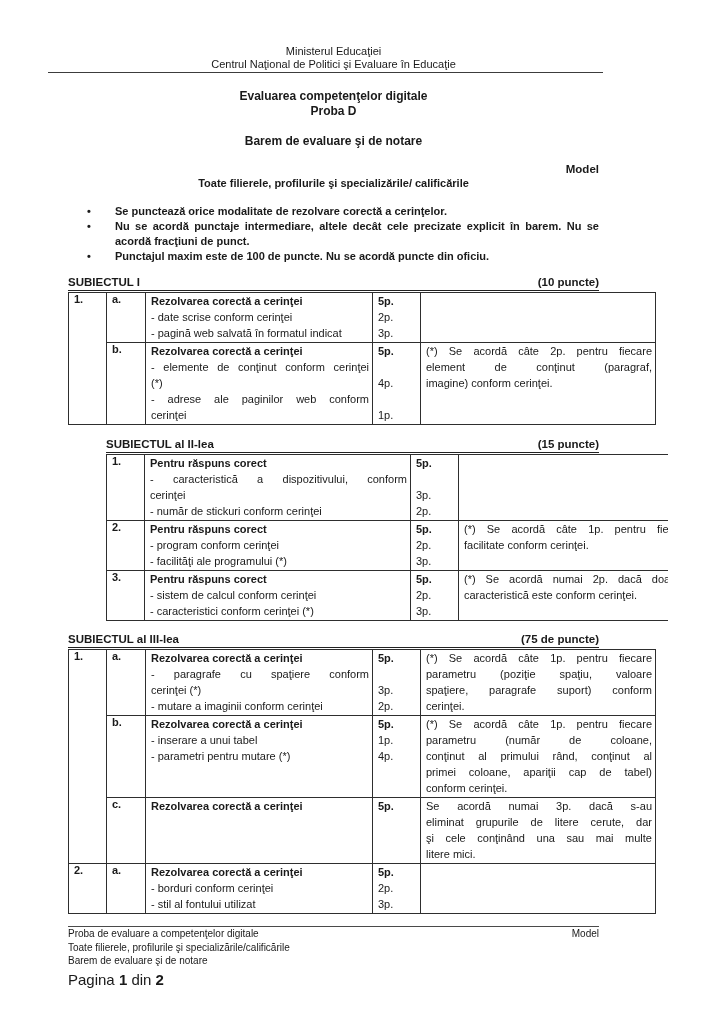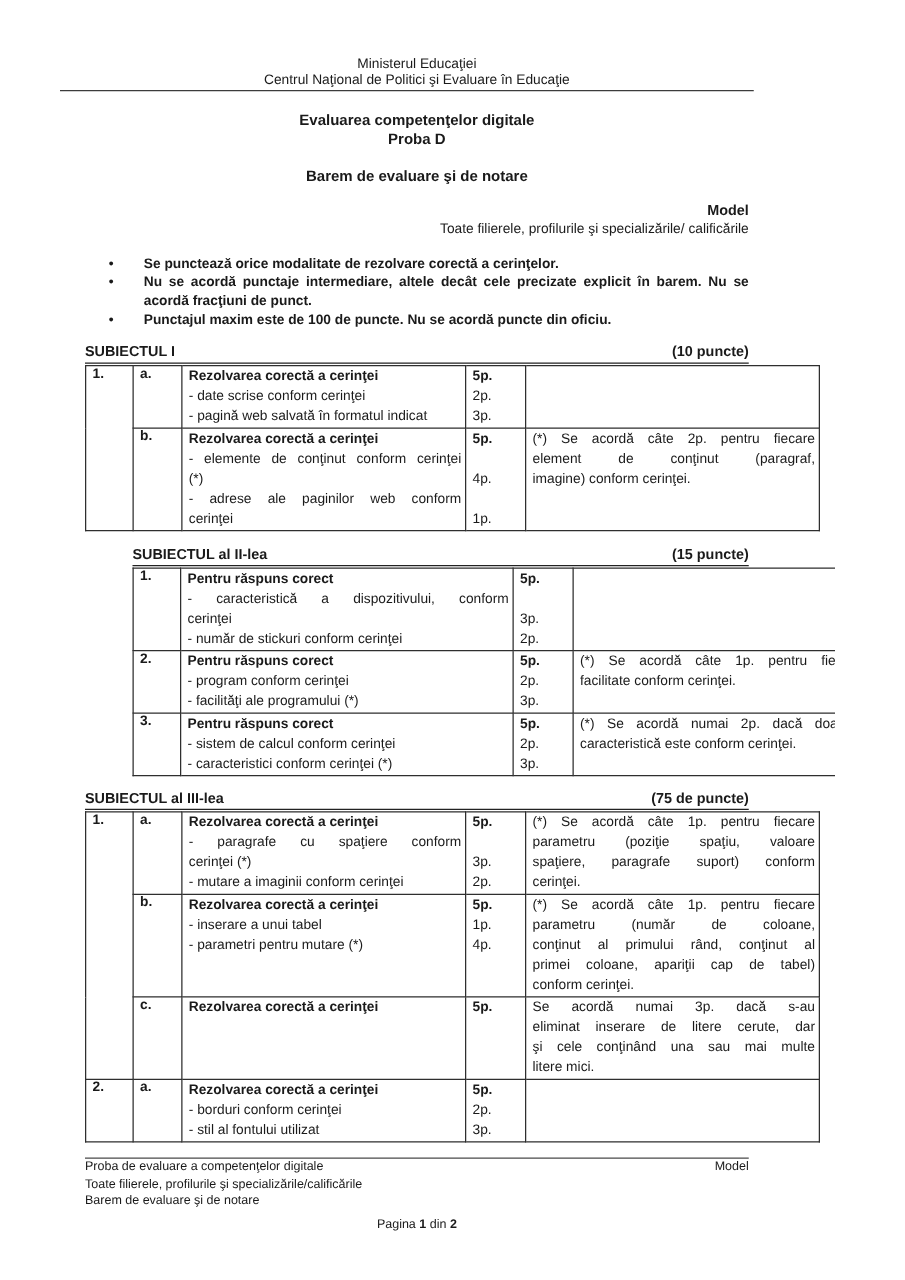--- a/index.html
+++ b/index.html
@@ -14,21 +14,21 @@
     font-size: 11px;
     overflow: hidden;
   }
   
   .org { text-align: center; line-height: 13px; font-size: 11px; }
   .org-rule { border-bottom: 1px solid #3c3c3c; margin: 1px -4px 0 -20px; height: 0; }
   
   .title-block { text-align: center; font-weight: bold; font-size: 12px; line-height: 15px; margin-top: 16px; }
   .doc-type { text-align: center; font-weight: bold; font-size: 12px; line-height: 15px; margin-top: 15px; }
   .model-line { text-align: right; font-weight: bold; font-size: 11.5px; line-height: 14px; margin-top: 13px; }
-  .scope-line { text-align: right; font-weight: normal; font-size: 11px; line-height: 14px; }
+  .scope-line { text-align: center; font-weight: bold; font-size: 11px; line-height: 14px; }
   
   .notes { margin-top: 14px; font-weight: bold; }
   .note-item { display: flex; line-height: 15px; }
   .note-item .dot { width: 47px; padding-left: 19px; box-sizing: border-box; flex: none; }
   .note-item .txt { flex: 1; text-align: justify; }
   
   .sec { }
   .sec-1 { margin-top: 11px; }
   .sec-2 { margin-top: 12px; padding-left: 38px; }
   .sec-3 { margin-top: 11px; }
@@ -44,21 +44,21 @@
   .line { line-height: 16px; min-height: 16px; }
   .line.b { font-weight: bold; }
   .line.j { text-align: justify; text-align-last: justify; }
   
   .footer {
     position: absolute; left: 68px; right: 69px; top: 926px;
     border-top: 1px solid #4a4a4a; padding-top: 0;
     font-size: 10px; line-height: 13.5px; font-weight: normal;
   }
   .footer-row1 { display: flex; justify-content: space-between; }
-  .page-indicator { text-align: center; margin-top: 5px; font-size: 10px; }
+  .page-indicator { margin-top: 5px; font-size: 15px; }
   .page-indicator .num { font-weight: bold; }
 </style>
 </head>
 <body>
 
 <div class="page">
 
   <div class="org">
     <div>Ministerul Educaţiei</div>
     <div>Centrul Naţional de Politici şi Evaluare în Educaţie</div>
@@ -271,21 +271,21 @@
           <tr>
             <td class="c-letter">c.</td>
             <td class="c-criteria">
               <div class="line b">Rezolvarea corectă a cerinţei</div>
             </td>
             <td class="c-points">
               <div class="line b">5p.</div>
             </td>
             <td class="c-note">
               <div class="line j">Se acordă numai 3p. dacă s-au</div>
-              <div class="line j">eliminat inserare de litere cerute, dar</div>
+              <div class="line j">eliminat grupurile de litere cerute, dar</div>
               <div class="line j">şi cele conţinând una sau mai multe</div>
               <div class="line">litere mici.</div>
             </td>
           </tr>
           <tr>
             <td class="c-num" rowspan="1">2.</td>
             <td class="c-letter">a.</td>
             <td class="c-criteria">
               <div class="line b">Rezolvarea corectă a cerinţei</div>
               <div class="line">- borduri conform cerinţei</div>

